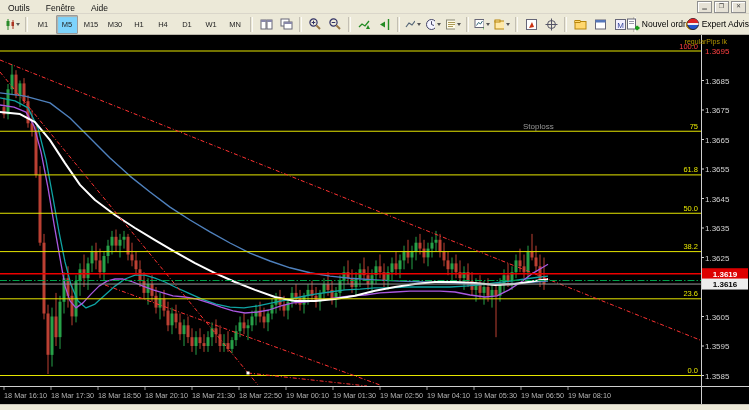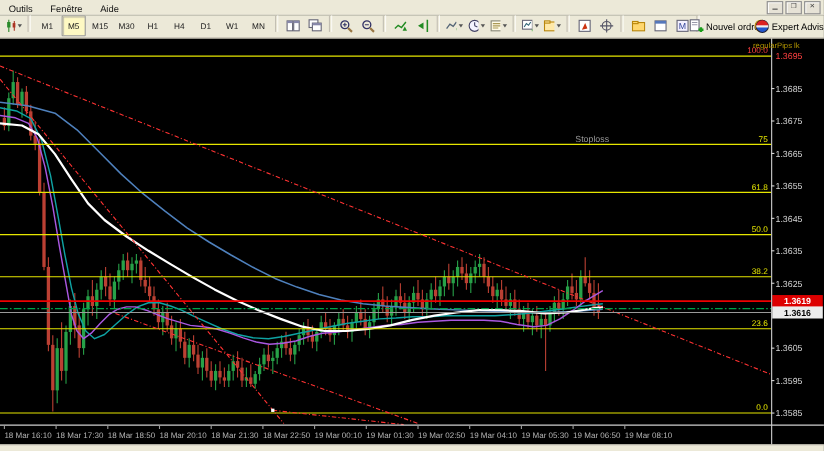--- a/index.html
+++ b/index.html
@@ -1,24 +1,24 @@
 <!DOCTYPE html>
 <html><head>
 <meta charset="utf-8">
 <style>
   html,body{margin:0;padding:0}
   body{width:749px;height:410px;position:relative;background:#000;font-family:"Liberation Sans",sans-serif;overflow:hidden}
   .menubar{position:absolute;top:0;left:0;right:0;height:13px;background:#ece9d8;display:flex;align-items:flex-end;z-index:3;border-bottom:1px solid #dad6ca}
   .menu-item{font-size:8.5px;color:#111;padding:0 8px;cursor:default}
   .win-controls{margin-left:auto;display:flex;gap:2px;padding-right:3px}
   .wbtn{width:13px;height:10px;background:#e6e2d6;border:1px solid #8f8f8f;box-shadow:inset 1px 1px 0 #fff;font-size:6px;line-height:8px;text-align:center;color:#444}
-  .toolbar{position:absolute;top:14px;left:0;right:0;height:20px;background:#ece9d8;display:flex;z-index:3;border-bottom:1px solid #b9b5a9;padding-left:2px}
+  .toolbar{position:absolute;top:14px;left:0;right:0;height:20px;background:#ece9d8;display:flex;align-items:center;z-index:3;border-bottom:1px solid #b9b5a9;padding-left:2px}
   .tbtn{height:17px;min-width:16px;display:flex;align-items:center;justify-content:center;margin:0 1px;border:1px solid transparent;border-radius:1px}
   .tf{font-size:7.5px;color:#222;padding:0 2px}
-  .tf.active{border:1px solid #9a9a9a;background:#fef9c3;box-shadow:inset 1px 1px 1px #b5b1a5}
+  .tf.active{border:1px solid #9a9a9a;background:#7dd3fc;box-shadow:inset 1px 1px 1px #b5b1a5}
   .sep{width:2px;height:15px;border-left:1px solid #c3bfb3;border-right:1px solid #fbfaf6;margin:0 3px}
   .caret{width:0;height:0;border-left:2.5px solid transparent;border-right:2.5px solid transparent;border-top:3px solid #555;margin-left:2px}
   .tlabel{font-size:8.5px;color:#000;margin:0 4px 0 2px;white-space:nowrap}
   .ic{display:flex;align-items:center;justify-content:center}
   .bottom-strip{position:absolute;left:0;right:0;bottom:0;height:5px;background:#ece9d8;z-index:3;border-top:1px solid #c9c5b9}
   svg text{font-family:"Liberation Sans",sans-serif}
 </style>
 </head>
 <body>
 

